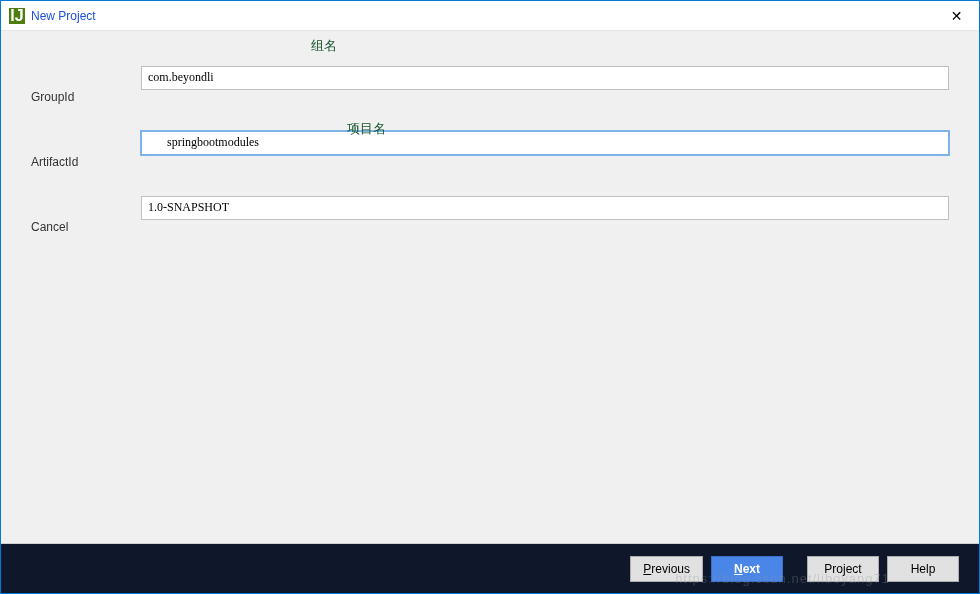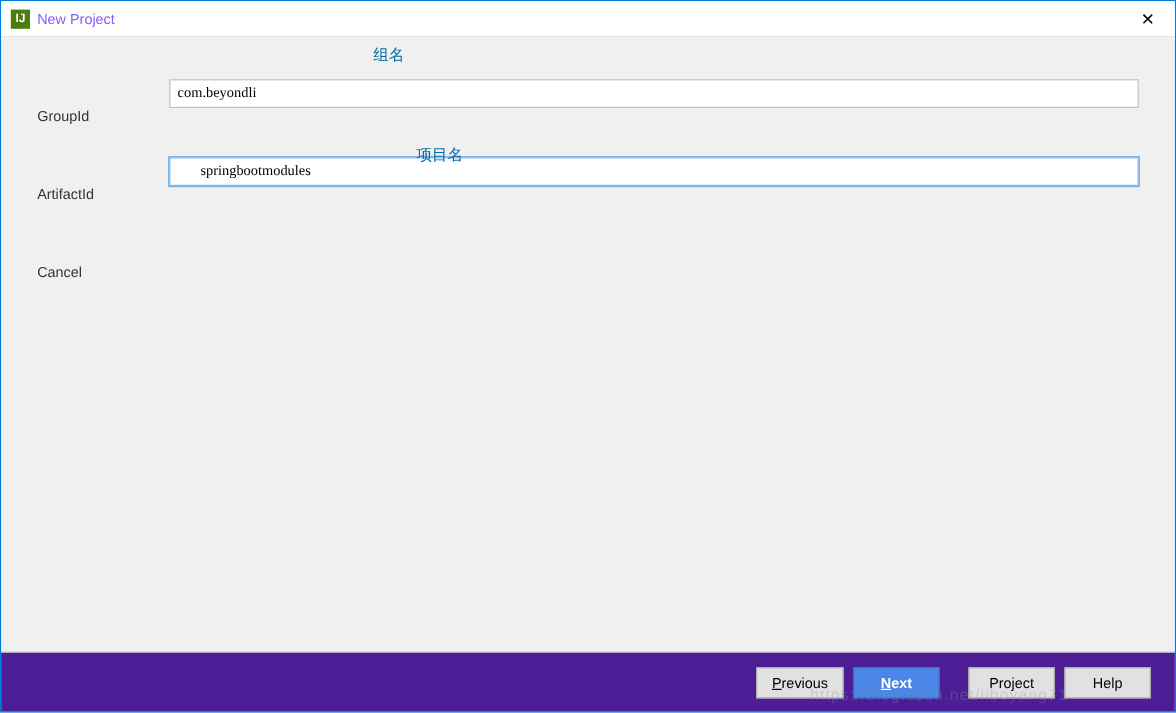--- a/index.html
+++ b/index.html
@@ -34,27 +34,27 @@
       position: relative;
     }
     .title-icon {
       width: 16px;
       height: 16px;
       background: #4d7c0f;
       color: #ffffff;
       display: flex;
       align-items: center;
       justify-content: center;
-      font-size: 10px;
+      font-size: 16px;
       font-weight: bold;
       margin-right: 6px;
     }
     .title-text {
       font-size: 12px;
-      color: #8b5cf6;
+      color: #1d4ed8;
     }
     .close-btn {
       position: absolute;
       right: 0;
       top: 0;
       width: 45px;
       height: 29px;
       display: flex;
       align-items: center;
       justify-content: center;
@@ -89,28 +89,28 @@
       font-family: Liberation Serif, serif;
       outline: none;
     }
     .form-input.focused {
       border: 1px solid #7eb4ea;
       box-shadow: 0 0 0 1px #7eb4ea;
       padding-left: 25px;
     }
     .annotation {
       position: absolute;
-      color: #0369a1;
+      color: #14532d;
       font-size: 13px;
       font-family: "SimSun", serif;
       text-align: right;
     }
     .footer {
       height: 50px;
-      background: #4c1d95;
+      background: #0f172a;
       border-top: 1px solid #d0d0d0;
       display: flex;
       align-items: center;
       justify-content: flex-end;
       padding-right: 20px;
       gap: 8px;
     }
     .btn {
       min-width: 72px;
       height: 26px;
@@ -162,20 +162,21 @@
     </div>
 
     <div class="form-row">
       <div class="form-label">ArtifactId</div>
       <input type="text" class="form-input focused" value="springbootmodules" style="">
       <div class="annotation" style="left:316px; top:4px;">项目名</div>
     </div>
 
     <div class="form-row">
       <div class="form-label">Cancel</div>
+      <input type="text" class="form-input" value="1.0-SNAPSHOT" style="">
     </div>
 
   </div>
 
   <div class="footer">
     <button class="btn"><span class="mnemonic">P</span><span>revious</span></button>
     <button class="btn btn-primary"><span class="mnemonic">N</span><span>ext</span></button>
     <div class="btn-spacer"></div>
     <button class="btn">Project</button>
     <button class="btn">Help</button>

